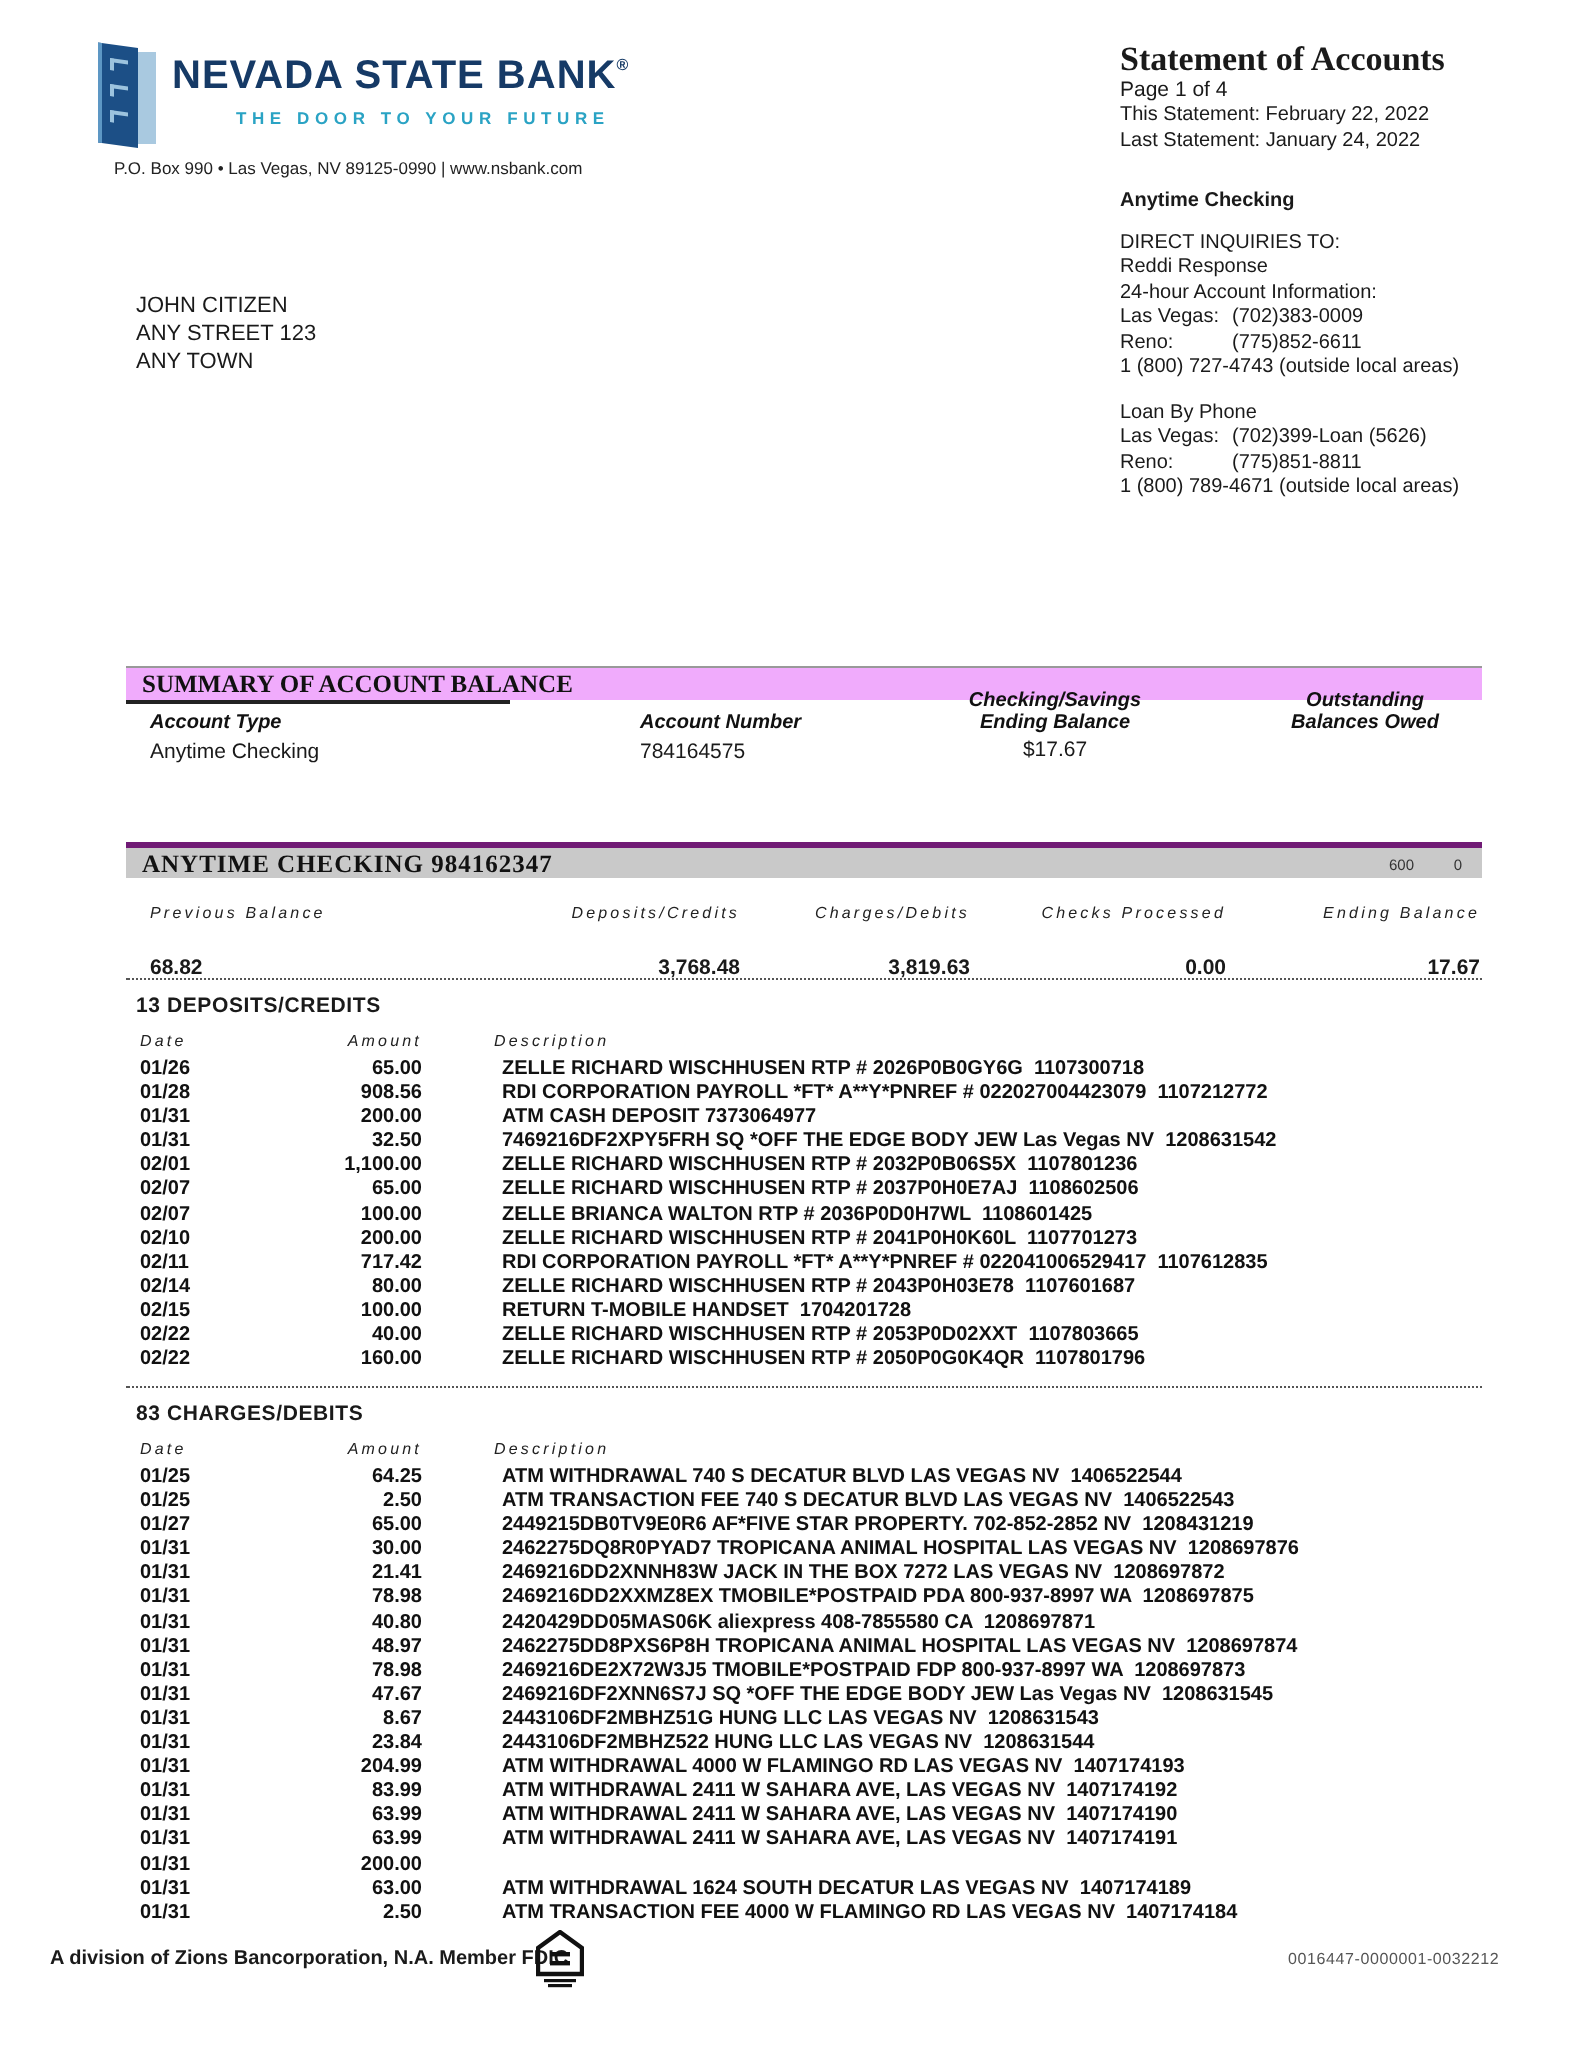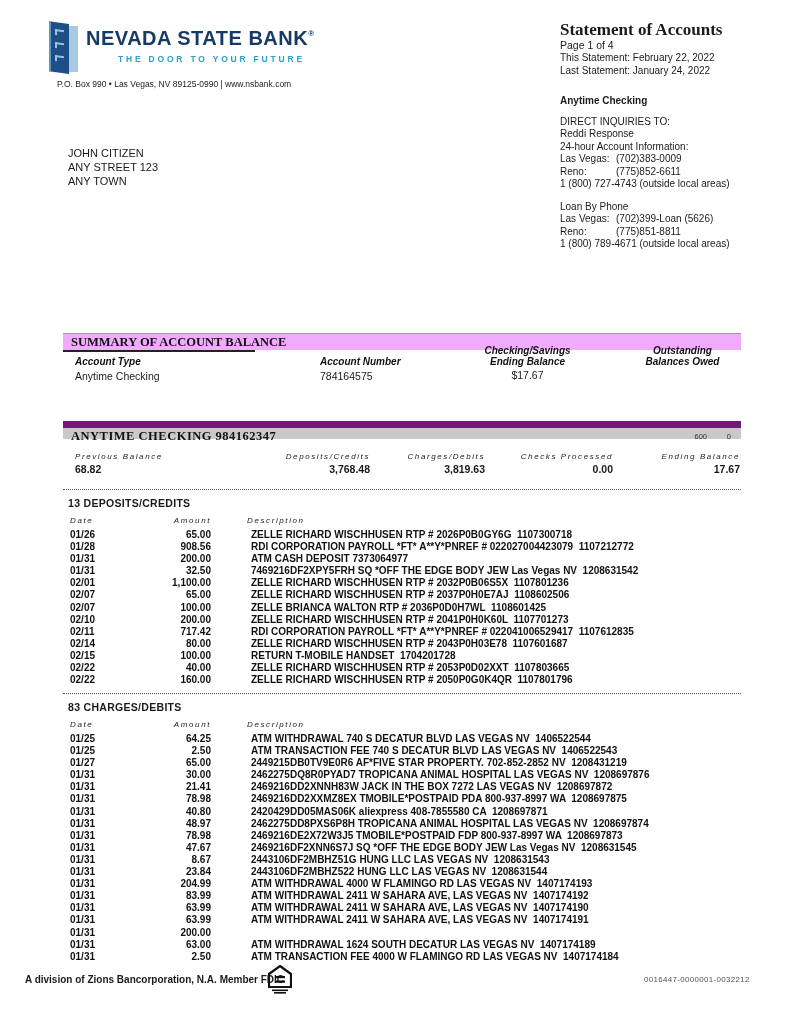--- a/index.html
+++ b/index.html
@@ -43,30 +43,30 @@
   .sum-chk-l  { left:460px; top:345px; width:135px; text-align:center; }
   .sum-chk-l2 { left:460px; top:356px; width:135px; text-align:center; }
   .sum-out-l  { left:625px; top:345px; width:115px; text-align:center; }
   .sum-out-l2 { left:625px; top:356px; width:115px; text-align:center; }
   .sum-val { font-size:10.5px; }
   .sum-acct-type-v { left:75px; top:370px; }
   .sum-acct-num-v  { left:320px; top:370px; }
   .sum-end-v { left:460px; top:369px; width:135px; text-align:center; }
 
   
-  .chk-bar { left:63px; top:421px; width:678px; height:18px; background:#c9c9c9; border-top:7px solid #701a75; }
+  .chk-bar { left:63px; top:421px; width:678px; height:18px; background:#c9c9c9; border-top:3px solid #701a75; }
   .chk-bar-title { position:absolute; left:8px; top:1px; font-family:"Liberation Serif", serif; font-size:12.5px; font-weight:bold; letter-spacing:0.5px; color:#111; }
   .chk-code { position:absolute; top:4px; font-size:7.5px; color:#333; }
   .chk-code1 { right:34px; } .chk-code2 { right:10px; }
 
   .mlabel { font-size:8px; font-style:italic; letter-spacing:1.6px; color:#222; }
   .mval { font-size:10.5px; font-weight:bold; }
   .chk-c { top:452px; }
   .chk-c .mlabel { display:block; }
-  .chk-c .mval { display:block; margin-top:2px; }
+  .chk-c .mval { display:block; margin-top:17px; }
   .chk-c1 { left:75px; }
   .chk-c2 { left:220px; width:150px; text-align:right; }
   .chk-c3 { left:370px; width:115px; text-align:right; }
   .chk-c4 { left:490px; width:123px; text-align:right; }
   .chk-c5 { left:615px; width:125px; text-align:right; }
 
   .dotted { left:63px; width:678px; border-top:1.5px dotted #555; height:0; }
   .dot1 { top:489px; } .dot2 { top:693px; }
 
   

